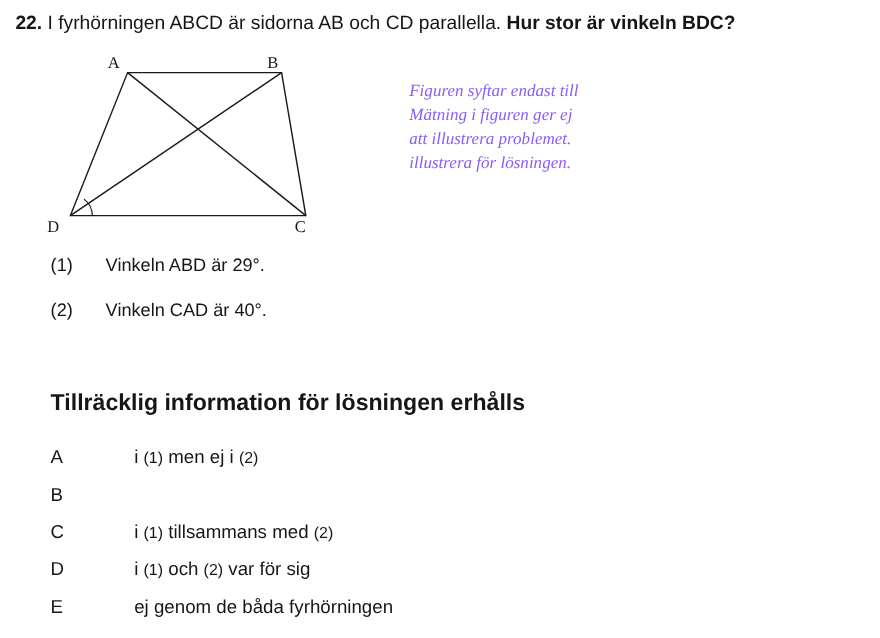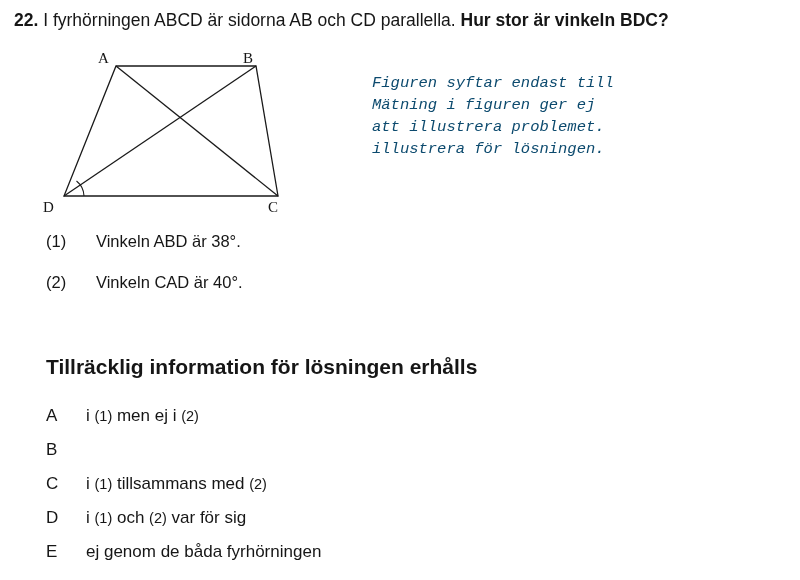--- a/index.html
+++ b/index.html
@@ -62,25 +62,25 @@
   .lbl-A { left: 58px; top: 6px; }
   .lbl-B { left: 203px; top: 6px; }
   .lbl-D { left: 3px;  top: 155px; }
   .lbl-C { left: 228px; top: 155px; }
 
   
   .note {
     position: absolute;
     left: 372px;
     top: 72px;
-    font-family: Liberation Mono, monospace;
+    font-family: Liberation Serif, serif;
     font-style: italic;
     font-size: 15.5px;
     line-height: 22px;
-    color: #0c4a6e;
+    color: #8b5cf6;
   }
   .note div { white-space: nowrap; }
 
   
   .statements {
     position: absolute;
     left: 46px;
     top: 232px;
     width: 500px;
   }
@@ -124,20 +124,21 @@
   .opt-letter {
     width: 20px;
     flex: 0 0 20px;
   }
   .opt-gap {
     width: 20px;
     flex: 0 0 20px;
   }
   .opt-text {
     white-space: nowrap;
+    margin-left: 36px;
   }
   .small-paren {
     font-size: 14.5px;
   }
 </style>
 </head>
 <body>
 
 <div class="page">
 
@@ -169,21 +170,21 @@
   <div class="note">
     <div>Figuren syftar endast till</div>
     <div>Mätning i figuren ger ej</div>
     <div>att illustrera problemet.</div>
     <div>illustrera för lösningen.</div>
   </div>
 
   <div class="statements">
     <div class="stmt">
       <span class="stmt-num">(1)</span>
-      <span class="stmt-text">Vinkeln ABD är 38°.</span>
+      <span class="stmt-text">Vinkeln ABD är 29°.</span>
     </div>
     <div class="stmt">
       <span class="stmt-num">(2)</span>
       <span class="stmt-text">Vinkeln CAD är 40°.</span>
     </div>
   </div>
 
   <div class="suff-heading">Tillräcklig information för lösningen erhålls</div>
 
   <div class="options">

